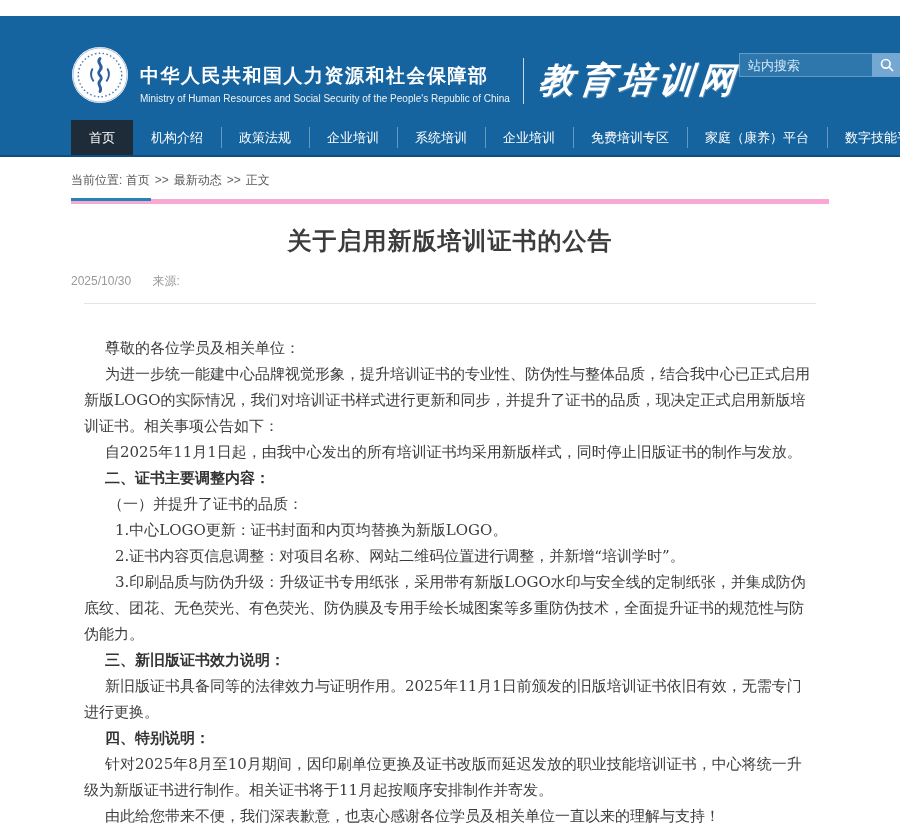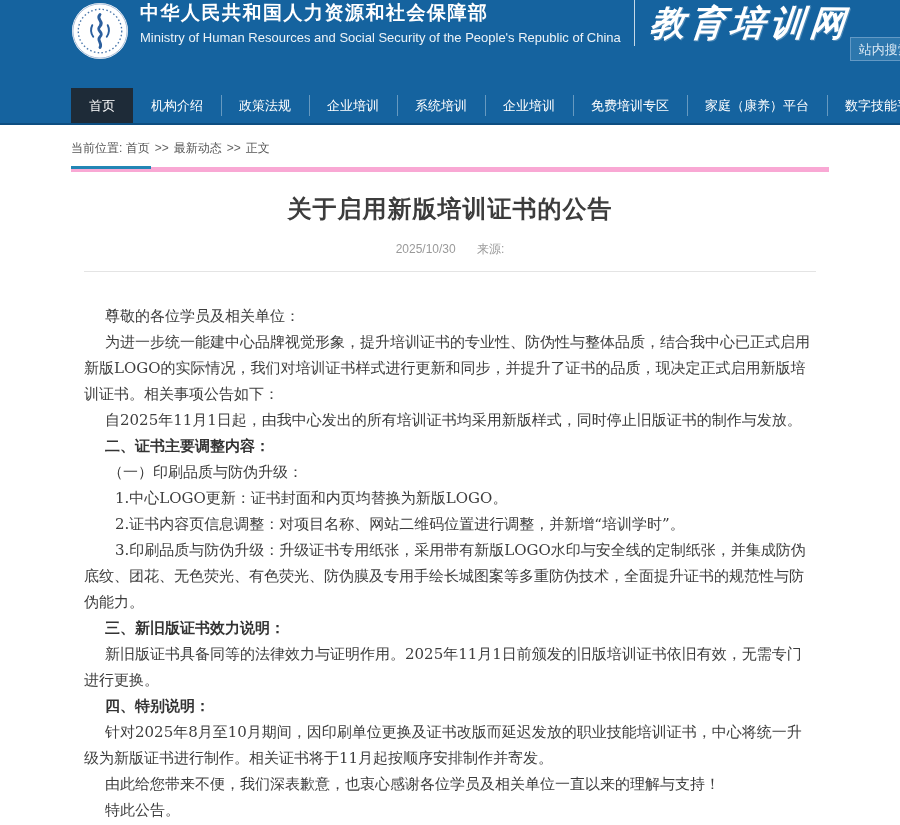--- a/index.html
+++ b/index.html
@@ -4,25 +4,25 @@
 <style>
   * { box-sizing: border-box; }
   html,body { margin:0; padding:0; }
   body {
     width:900px; min-height:825px; background:#ffffff;
     font-family:"Liberation Sans","DejaVu Sans",sans-serif;
     -webkit-font-smoothing:antialiased;
   }
   
   .site-header { background:#15639f; border-bottom:2px solid #0d4e81; }
-  .header-top { width:758px; margin:0 auto; height:88px; display:flex; align-items:flex-start; }
+  .header-top { width:758px; margin:16px auto; height:88px; display:flex; align-items:flex-end; }
   .logo { width:58px; height:58px; flex:none; margin-top:2px; }
   .ministry { margin-left:11px; color:#fff; }
   .ministry-cn { font-size:19px; font-weight:bold; letter-spacing:1.5px; white-space:nowrap; }
-  .ministry-en { font-size:13px; margin-top:4px; opacity:.92; white-space:nowrap; }
+  .ministry-en { font-size:10px; margin-top:4px; opacity:.92; white-space:nowrap; }
   .vdiv { width:1px; height:46px; background:rgba(255,255,255,.75); margin:0 15px 0 13px; flex:none; }
   .site-name {
     color:#fff; font-size:35px; font-weight:bold; letter-spacing:5px; white-space:nowrap;
     font-family:"DejaVu Serif","Liberation Serif",serif; font-style:italic;
     transform:skewX(-5deg); text-shadow:1px 1px 0 rgba(255,255,255,.25);
   }
   .search { margin-left:auto; display:flex; height:24px; align-self:flex-start; margin-top:37px; }
   .search input {
     width:133px; height:24px; background:#2d77ad; border:1px solid #6399c5;
     border-right:none; color:#fff; font-size:13px; padding:0 8px; outline:none;
@@ -51,21 +51,21 @@
   }
   .breadcrumb::after {
     content:""; position:absolute; left:0; bottom:-2px; width:80px; height:3px; background:#2286b5;
   }
   .crumb-sep { margin:0 5px; color:#666; }
   .crumb-link { cursor:pointer; }
   .article-title {
     text-align:center; font-size:24px; font-weight:bold; color:#3c3c3c;
     margin-top:21px; letter-spacing:1px;
   }
-  .article-meta { text-align:center; font-size:12px; color:#9a9a9a; margin-top:11px; }
+  .article-meta { text-align:left; font-size:12px; color:#9a9a9a; margin-top:11px; }
   .meta-source { margin-left:18px; }
   .article-divider { height:1px; background:#e4e4e4; margin:13px 13px 0; }
   .article-body {
     padding:0 13px; margin-top:31px;
     font-family:"DejaVu Serif","Liberation Serif",serif;
     font-size:15px; color:#3d3d3d;
   }
   .article-body p { margin:0; line-height:26px; }
   .article-body p.para    { text-indent:21px; }
   .article-body p.sub     { text-indent:24px; }
@@ -135,21 +135,21 @@
       <span>2025/10/30</span>
       <span class="meta-source">来源:</span>
     </div>
     <div class="article-divider"></div>
 
     <div class="article-body">
         <p class="para">尊敬的各位学员及相关单位：</p>
         <p class="para">为进一步统一能建中心品牌视觉形象，提升培训证书的专业性、防伪性与整体品质，结合我中心已正式启用新版LOGO的实际情况，我们对培训证书样式进行更新和同步，并提升了证书的品质，现决定正式启用新版培训证书。相关事项公告如下：</p>
         <p class="para">自2025年11月1日起，由我中心发出的所有培训证书均采用新版样式，同时停止旧版证书的制作与发放。</p>
         <p class="heading">二、证书主要调整内容：</p>
-        <p class="sub">（一）印刷品质与防伪升级：</p>
+        <p class="sub">（一）并提升了证书的品质：</p>
         <p class="item">1.中心LOGO更新：证书封面和内页均替换为新版LOGO。</p>
         <p class="item">2.证书内容页信息调整：对项目名称、网站二维码位置进行调整，并新增“培训学时”。</p>
         <p class="item">3.印刷品质与防伪升级：升级证书专用纸张，采用带有新版LOGO水印与安全线的定制纸张，并集成防伪底纹、团花、无色荧光、有色荧光、防伪膜及专用手绘长城图案等多重防伪技术，全面提升证书的规范性与防伪能力。</p>
         <p class="heading">三、新旧版证书效力说明：</p>
         <p class="para">新旧版证书具备同等的法律效力与证明作用。2025年11月1日前颁发的旧版培训证书依旧有效，无需专门进行更换。</p>
         <p class="heading">四、特别说明：</p>
         <p class="para">针对2025年8月至10月期间，因印刷单位更换及证书改版而延迟发放的职业技能培训证书，中心将统一升级为新版证书进行制作。相关证书将于11月起按顺序安排制作并寄发。</p>
         <p class="para">由此给您带来不便，我们深表歉意，也衷心感谢各位学员及相关单位一直以来的理解与支持！</p>
         <p class="para">特此公告。</p>
       </div>

